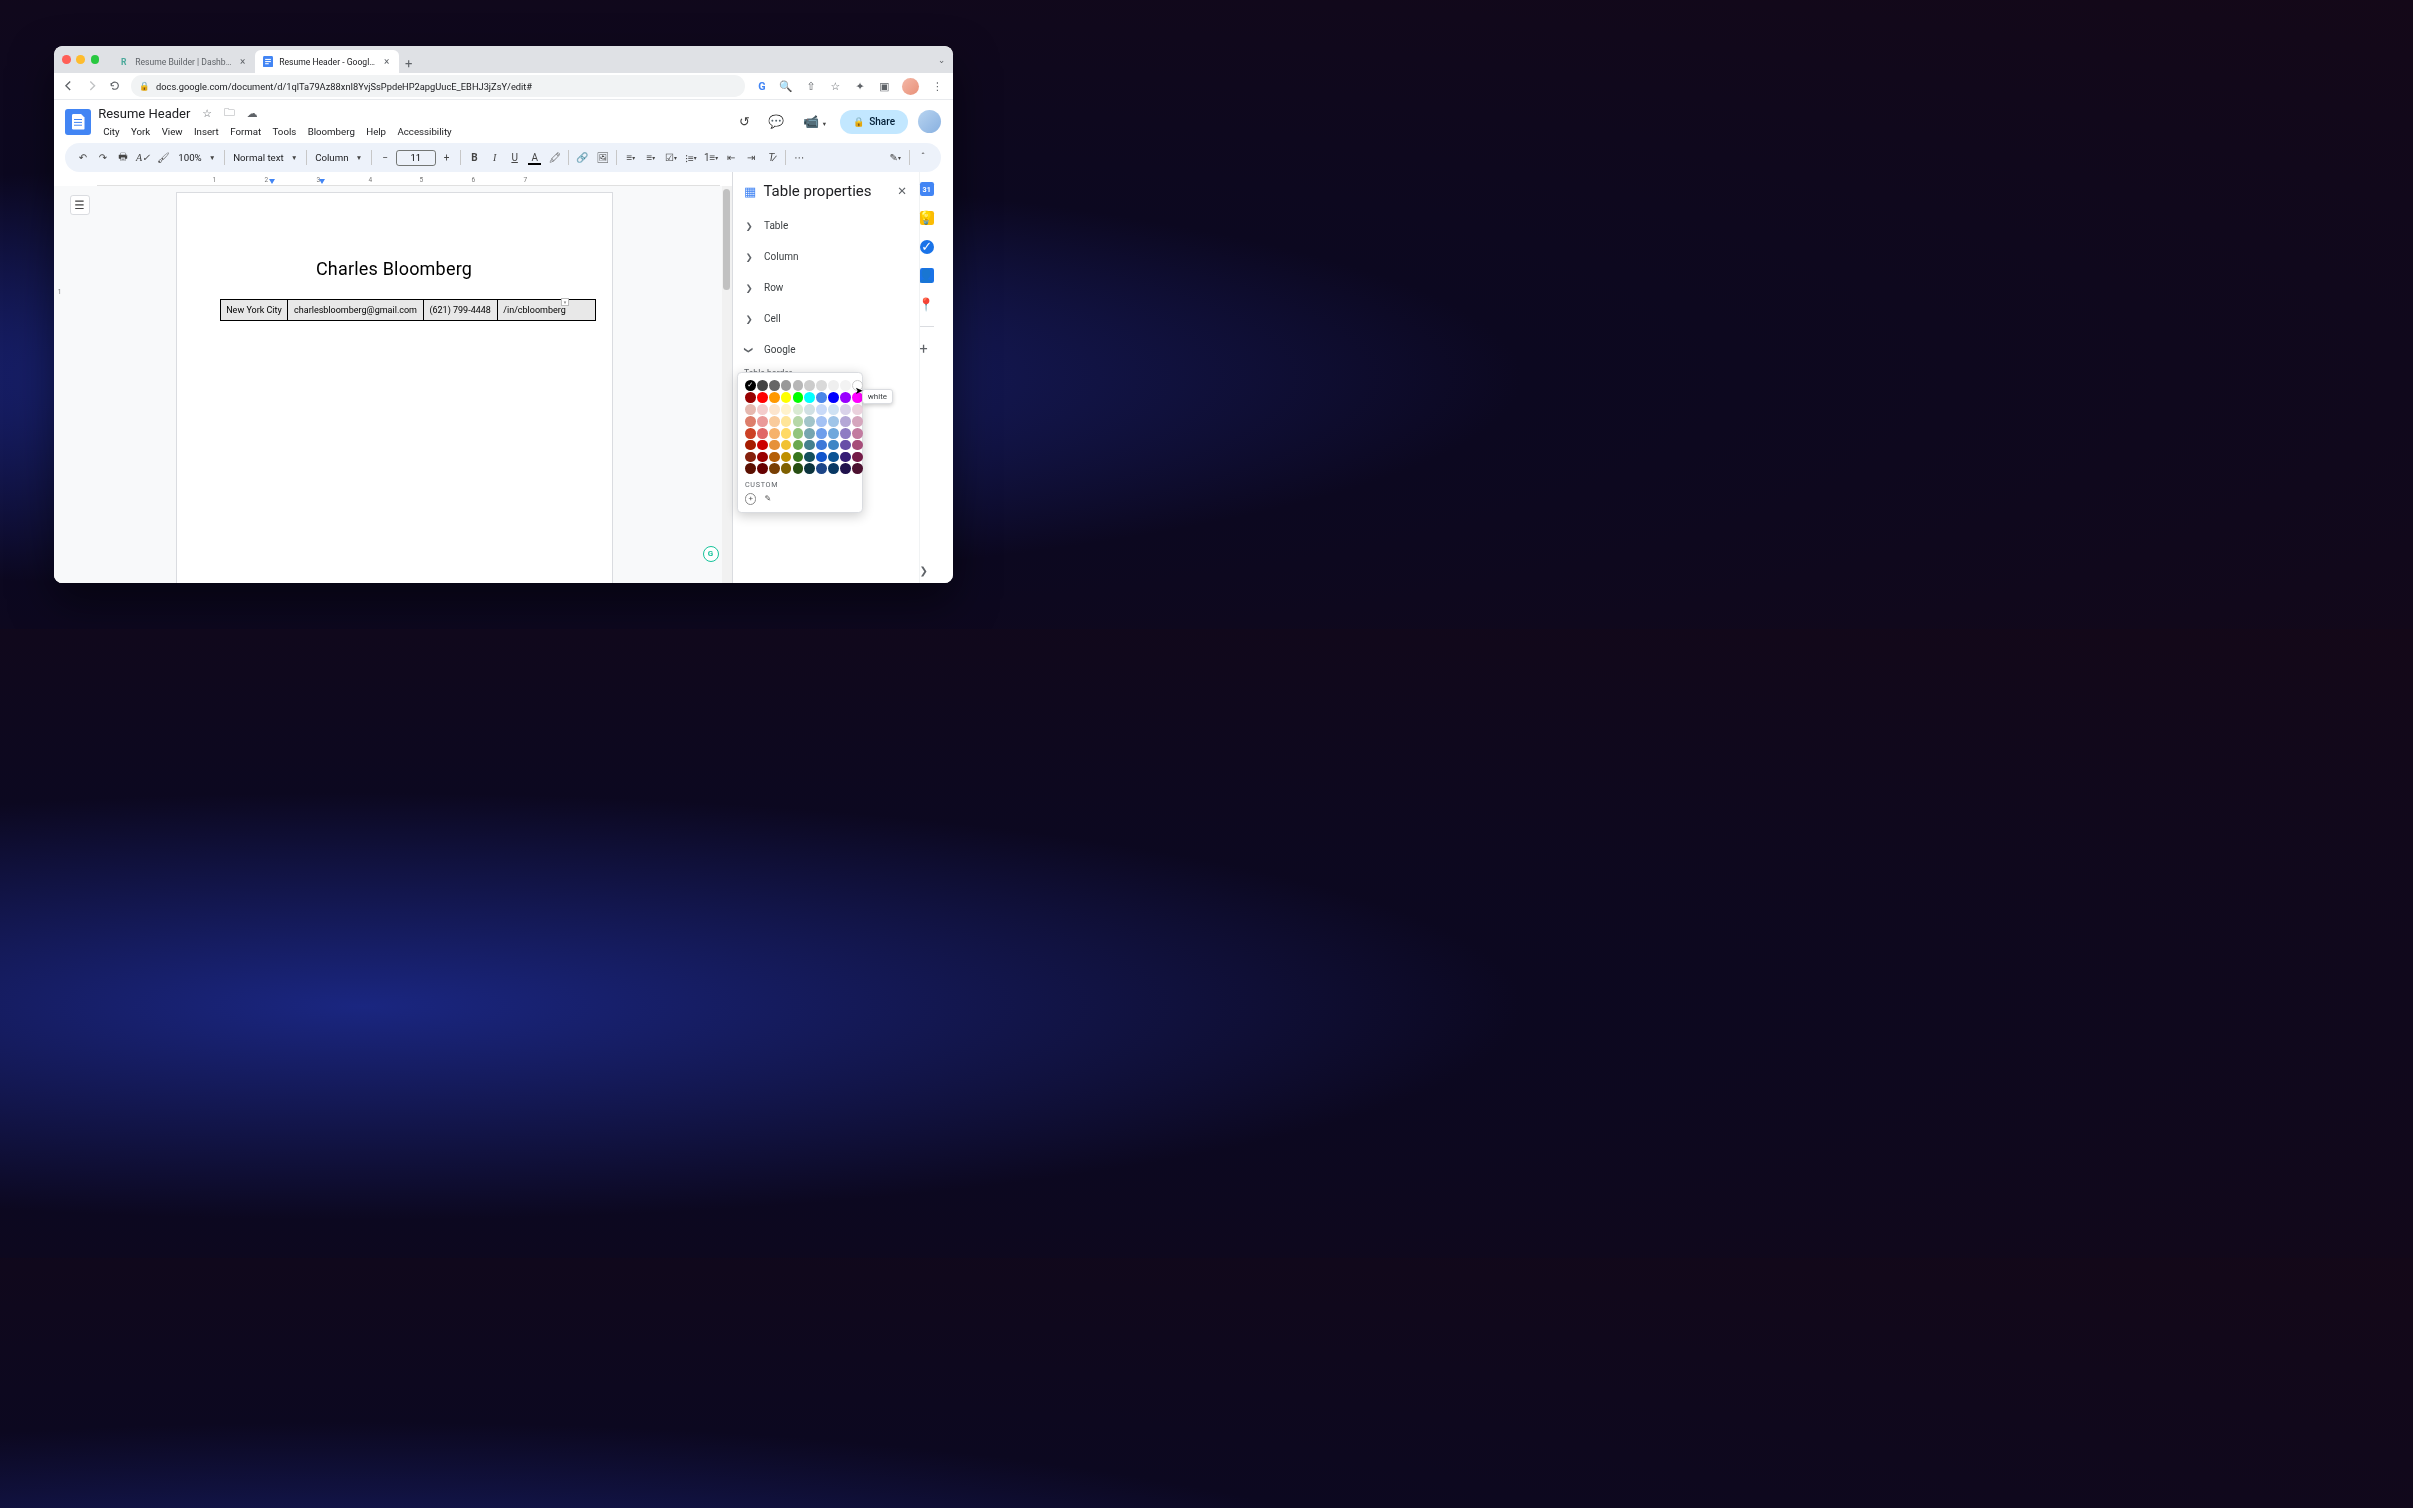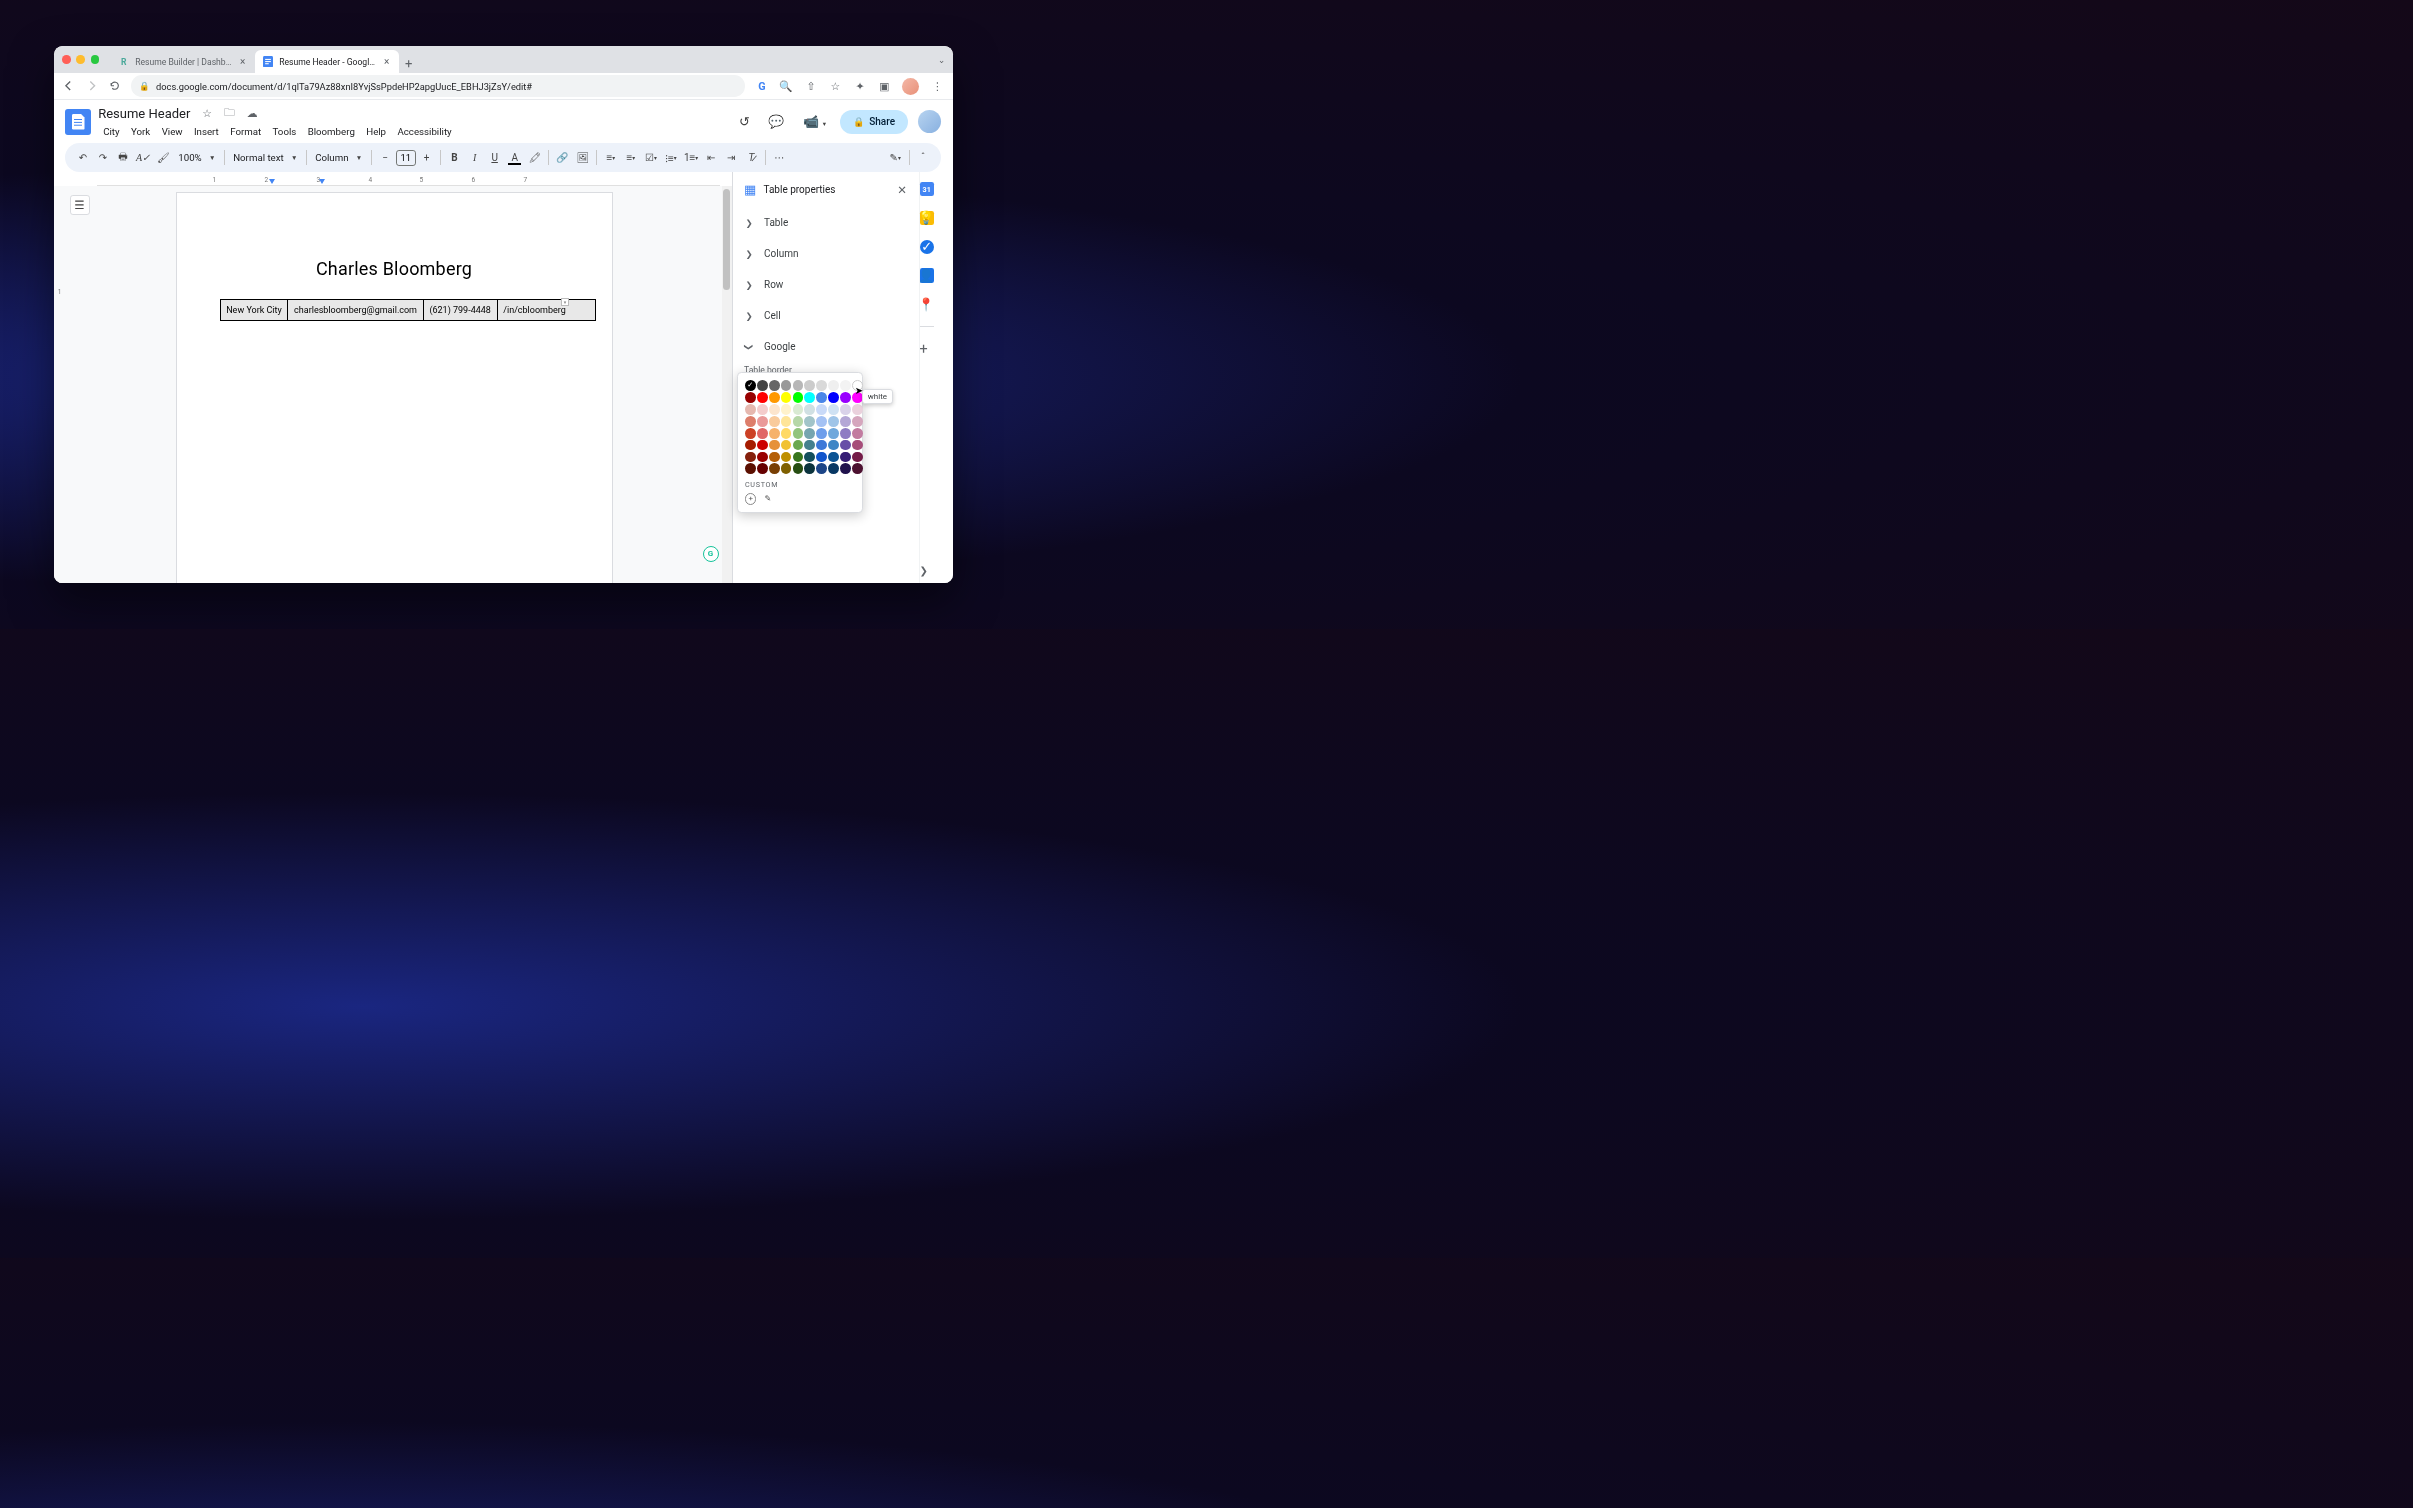--- a/index.html
+++ b/index.html
@@ -37,21 +37,21 @@
 .header-right { margin-left: auto; display: flex; align-items: center; gap: 10px; }
 .hr-ico { color: #444; font-size: 13px; padding: 4.3px; }
 .share-btn { display: flex; align-items: center; gap: 4.3px; background: #c2e7ff; color: #001d35; font-size: 10px; font-weight: 500; padding: 6.5px 13px; border-radius: 14.4px; }
 .share-btn .lock-ico { font-size: 9.3px; }
 .avatar-lg { width: 23px; height: 23px; border-radius: 50%; background: linear-gradient(135deg,#b8d4f0,#88b0e0); }
 .toolbar { height: 29px; margin: 0 11.5px 0 11.5px; background: #edf2fa; border-radius: 17px; display: flex; align-items: center; padding: 0 8.6px; gap: 1.4px; }
 .tb-btn { min-width: 18.7px; height: 18.7px; display: flex; align-items: center; justify-content: center; color: #444; border-radius: 2.9px; font-size: 10px; }
 .tb-sep { width: 0.7px; height: 14.4px; background: #c7c7c7; margin: 0 2.9px; }
 .tb-dd { display: flex; align-items: center; gap: 2.9px; padding: 0 4.3px; font-size: 9.7px; color: #202124; height: 18.7px; }
 .tb-dd .caret { font-size: 6.5px; color: #444; margin-left: 4.3px; }
-.font-size-box { width: 20px; height: 16px; border: 0.7px solid #747775; border-radius: 2.9px; text-align: center; font-size: 9.3px; line-height: 14.4px; }
+.font-size-box { width: 40px; height: 16px; border: 0.7px solid #747775; border-radius: 2.9px; text-align: center; font-size: 9.3px; line-height: 14.4px; }
 .text-color { position: relative; }
 .text-color::after { content:""; position:absolute; bottom:1.4px; left:2.9px; right:2.9px; height:2.2px; background:#000; }
 .tb-collapse { margin-left: auto; }
 .content-area { flex: 1; display: flex; overflow: hidden; position: relative; }
 .editor { flex: 1; display: flex; flex-direction: column; overflow: hidden; position: relative; background: #fff; }
 .ruler-h { height: 11.5px; background: #fff; position: relative; margin: 2.9px 11.5px 0 43px; font-size: 6.5px; color: #777; border-bottom: 0.7px solid #e0e0e0;}
 .ruler-h .num { position: absolute; top: 0.7px; }
 .ruler-h .indent { position:absolute; top:4.3px; width:0; height:0; border-left:3.6px solid transparent; border-right:3.6px solid transparent; border-top:5px solid #4285f4;}
 .editor-scroll { flex: 1; overflow: auto; background: #f8f9fa; position: relative; padding-left: 43px;}
 .outline-btn { position: absolute; left: 16px; top: 8.6px; width: 20px; height: 20px; border: 0.7px solid #dadce0; border-radius: 2.9px; display: flex; align-items: center; justify-content: center; color: #444; font-size: 11.5px; background: #fff;}
@@ -62,21 +62,21 @@
 .resume-table { width: 100%; border-collapse: collapse; table-layout: auto; }
 .resume-table td { border: 0.7px solid #000; padding: 5px 5.7px; font-size: 9px; background: #e8e8e8; color: #000; white-space: nowrap;}
 .table-handle { position: absolute; width: 8.6px; height: 7.2px; background: #fff; border: 0.7px solid #bbb; font-size: 5px; color: #888; display: flex; align-items: center; justify-content: center;}
 .grammarly { position: absolute; right: 13px; bottom: 21.5px; width: 16px; height: 16px; border-radius: 50%; border: 1.4px solid #15c39a; background: #fff; display:flex; align-items:center; justify-content:center;}
 .grammarly::after { content:"G"; color:#15c39a; font-size:8px; font-weight:bold;}
 .vscroll { position: absolute; right: 0; top: 0; bottom: 0; width: 10px; background: #f1f1f1; }
 .vscroll .thumb { position: absolute; left: 1.4px; right: 1.4px; top: 2.9px; height: 101px; background: #c1c1c1; border-radius: 3.6px; }
 .sidebar { width: 187px; background: #fff; border-left: 0.7px solid #dadce0; display: flex; flex-direction: column; font-size: 10px; color: #3c4043; position: relative; overflow: visible;}
 .sb-head { display: flex; align-items: center; padding: 10px 11.5px; gap: 7.2px; }
 .sb-head .sb-ico { color: #4285f4; font-size: 13px; }
-.sb-head .sb-title { flex: 1; font-size: 10px; color: #202124; }
+.sb-head .sb-title { flex: 1; font-size: 15px; color: #202124; }
 .sb-head .sb-close { color: #5f6368; font-size: 11.5px; }
 .sb-section { display: flex; align-items: center; padding: 10px 11.5px; gap: 10px; cursor: pointer; color: #3c4043;}
 .sb-section .chev { color: #5f6368; font-size: 8.6px; width: 10px; display:flex; justify-content:center;}
 .sb-color-body { padding: 2.9px 11.5px 8.6px 11.5px; }
 .sb-label { font-size: 8.6px; color: #5f6368; margin-bottom: 5.7px; }
 .border-ctrls { display: flex; gap: 5.7px; }
 .color-chip-btn { width: 24.4px; height: 20px; border: 0.7px solid #dadce0; border-radius: 2.9px; display: flex; align-items: center; justify-content: center; gap: 1.4px; }
 .color-chip-btn .chip { width: 10px; height: 10px; border-radius: 50%; background: #000; }
 .color-chip-btn .car { font-size: 5.7px; color: #444; }
 .weight-btn { height: 20px; border: 0.7px solid #dadce0; border-radius: 2.9px; display: flex; align-items: center; padding: 0 5.7px; font-size: 9.3px; gap: 4.3px;}

